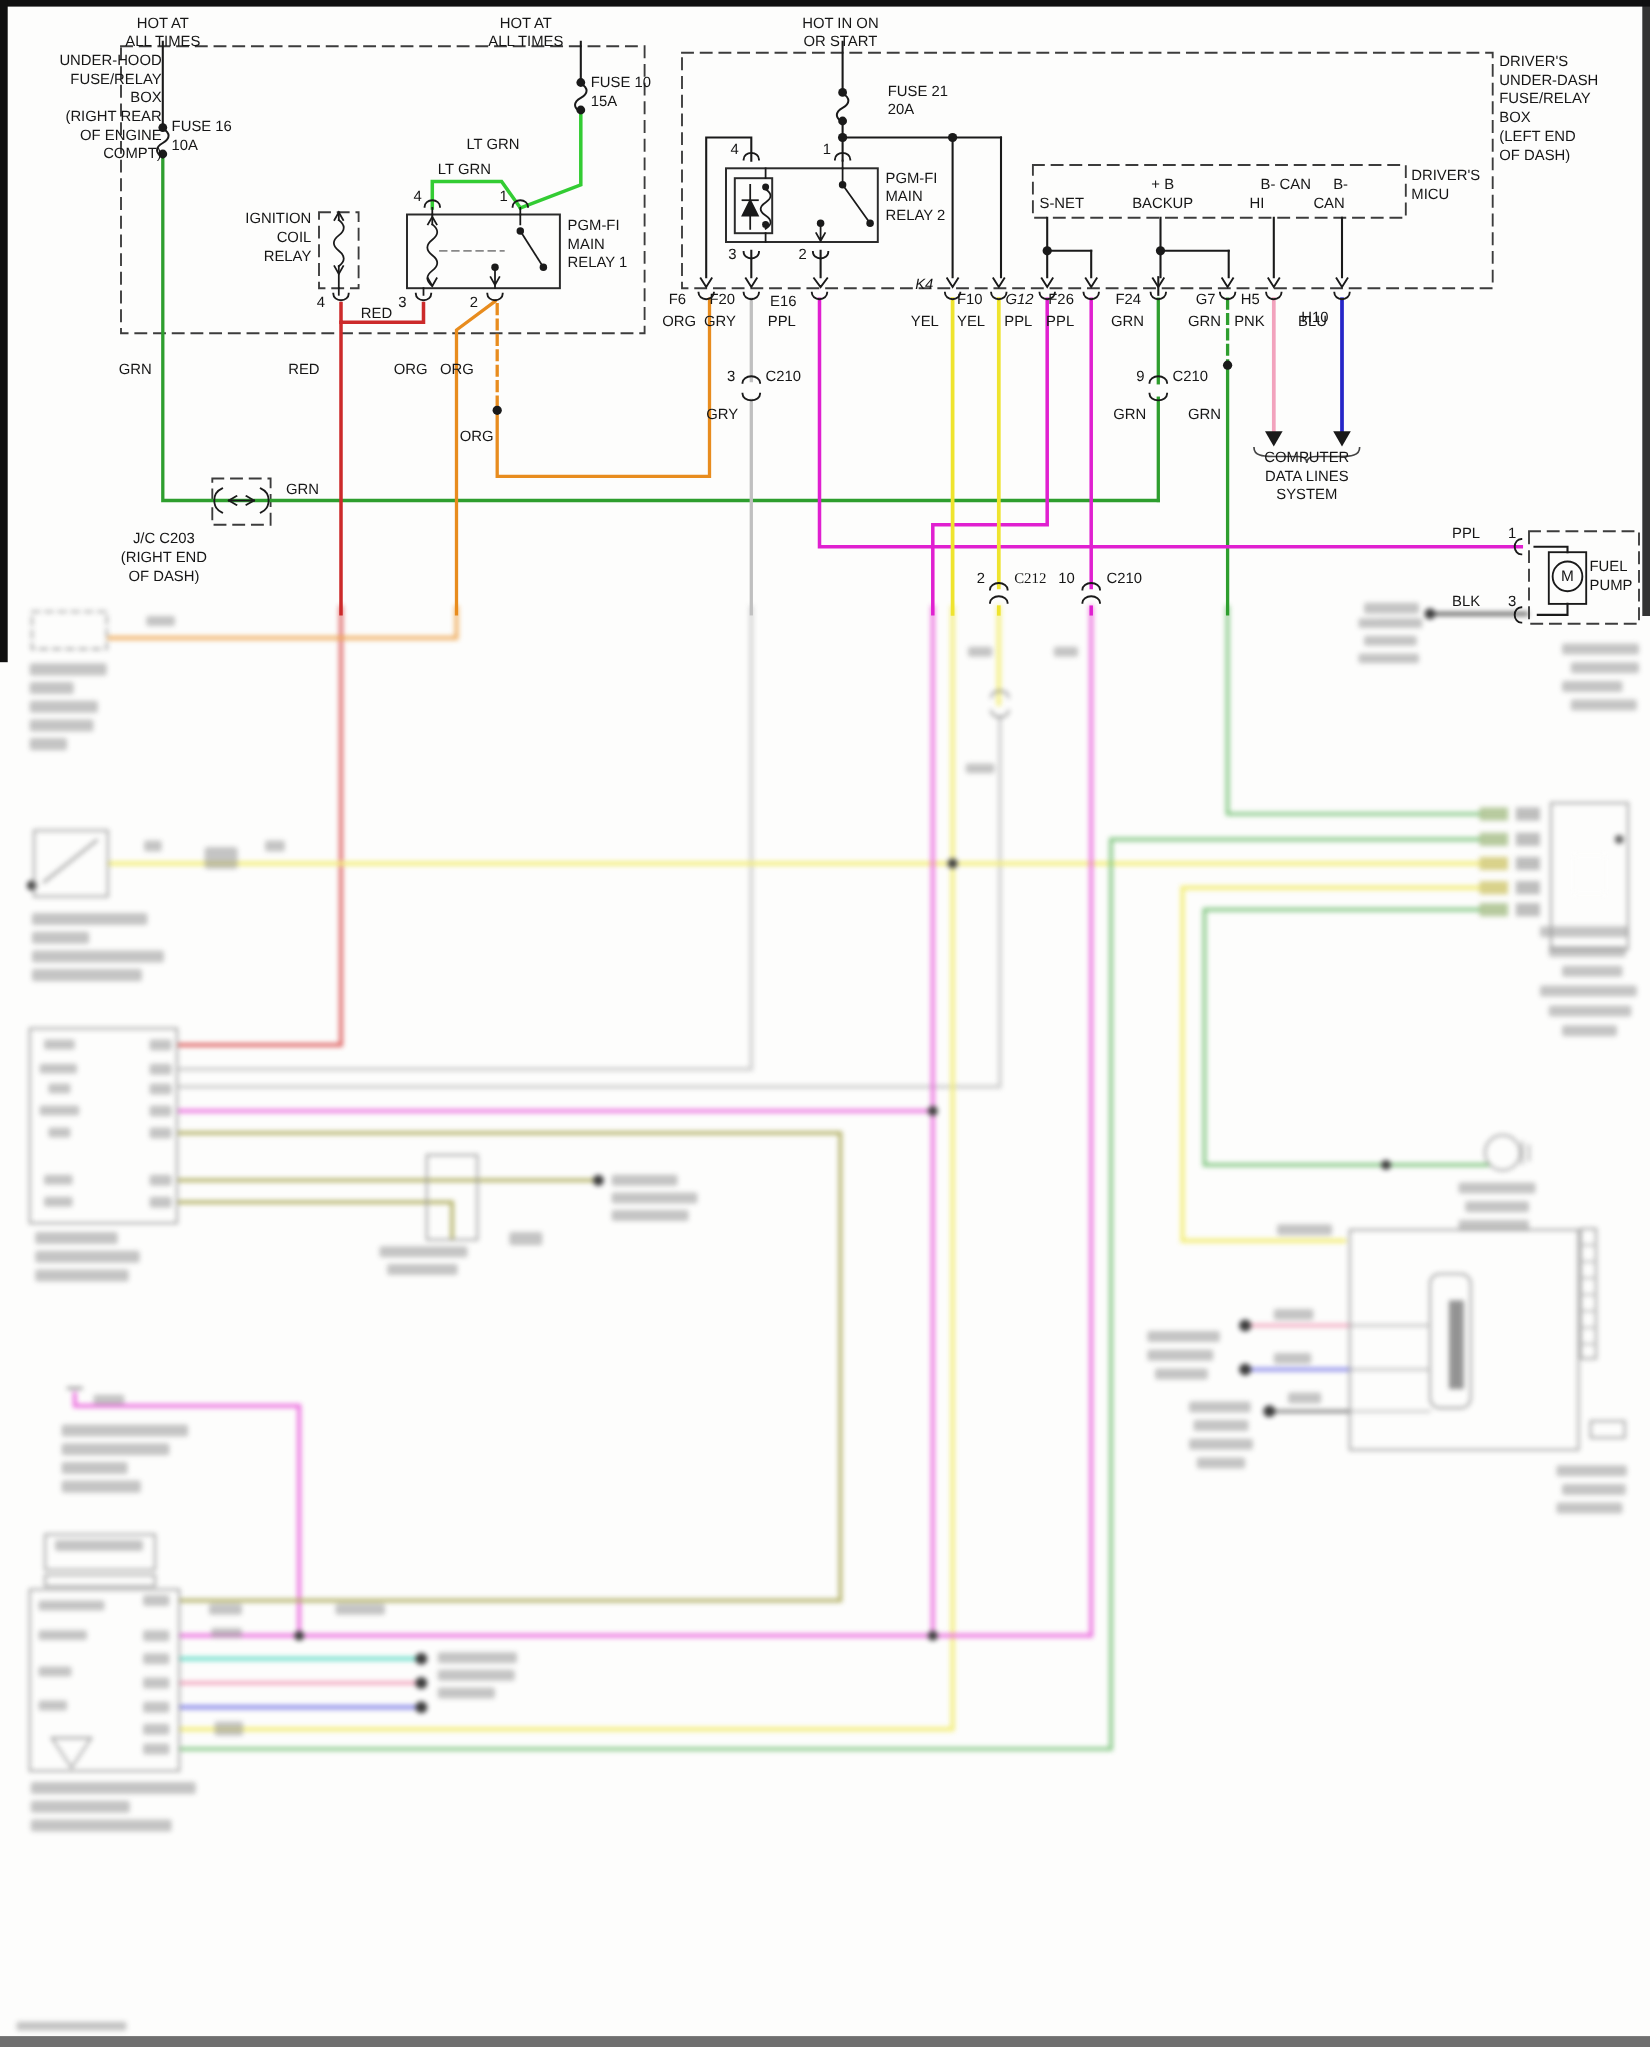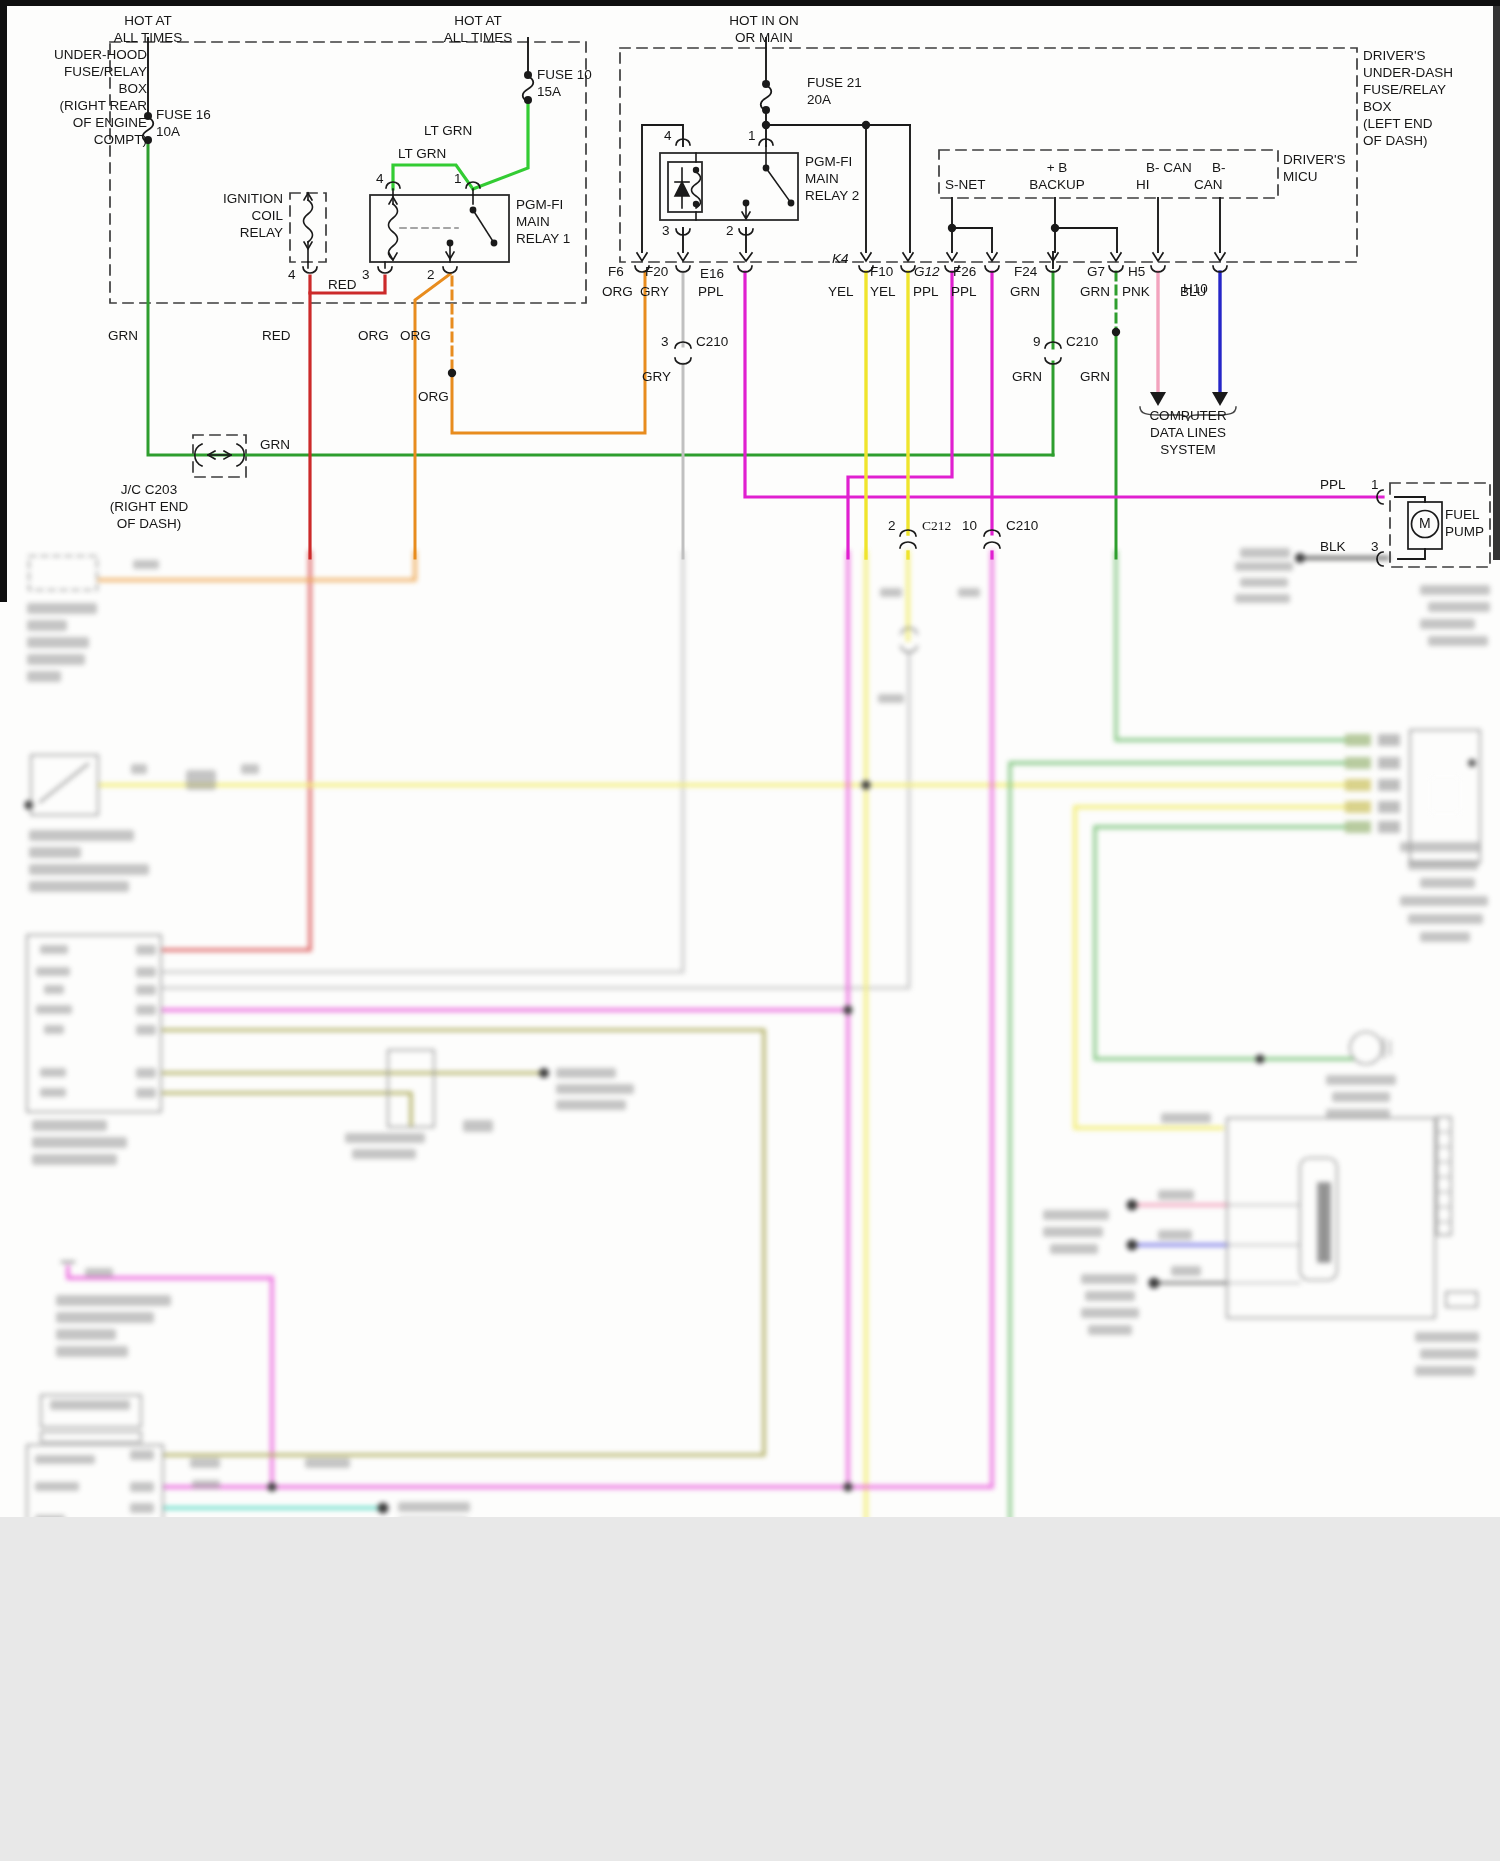--- a/index.html
+++ b/index.html
@@ -1,16 +1,16 @@
 <!DOCTYPE html>
 <html><head>
 <meta charset="utf-8">
 <style>
   html,body{margin:0;padding:0;background:#e8e8e8;}
-  #page{position:relative;width:1500px;height:1517px;background:#fdfdfc;overflow:hidden;
+  #page{position:relative;width:1500px;height:1861px;background:#fdfdfc;overflow:hidden;
         font-family:"Liberation Sans","DejaVu Sans",sans-serif;}
   .lbl{position:absolute;font-size:13.5px;line-height:1.26;color:#161616;white-space:pre-line;}
   .rt{text-align:right;}
   .ct{text-align:center;}
   svg{position:absolute;left:0;top:0;}
   #blurwrap{position:absolute;left:0;top:0;width:1500px;height:1861px;filter:blur(2.6px);opacity:.92;}
   .frame{position:absolute;background:#101010;}
 </style>
 </head>
 <body>
@@ -434,21 +434,21 @@
         <circle cx="1425" cy="524" r="13.5" fill="#fdfdfc"></circle>
       </g>
     </g>
   </svg>
 
   <div class="lbl ct" style="left:98px;top:12px;width:100px;">HOT AT
 ALL TIMES</div>
   <div class="lbl ct" style="left:428px;top:12px;width:100px;">HOT AT
 ALL TIMES</div>
   <div class="lbl ct" style="left:714px;top:12px;width:100px;">HOT IN ON
-OR MAIN</div>
+OR START</div>
 
   <div class="lbl rt" style="left:8px;top:46px;width:97px;padding-left:42px;">UNDER-HOOD
 FUSE/RELAY
 BOX
 (RIGHT REAR
 OF ENGINE
 COMPT)</div>
   <div class="lbl" style="left:1363px;top:47px;width:130px;">DRIVER'S
 UNDER-DASH
 FUSE/RELAY

